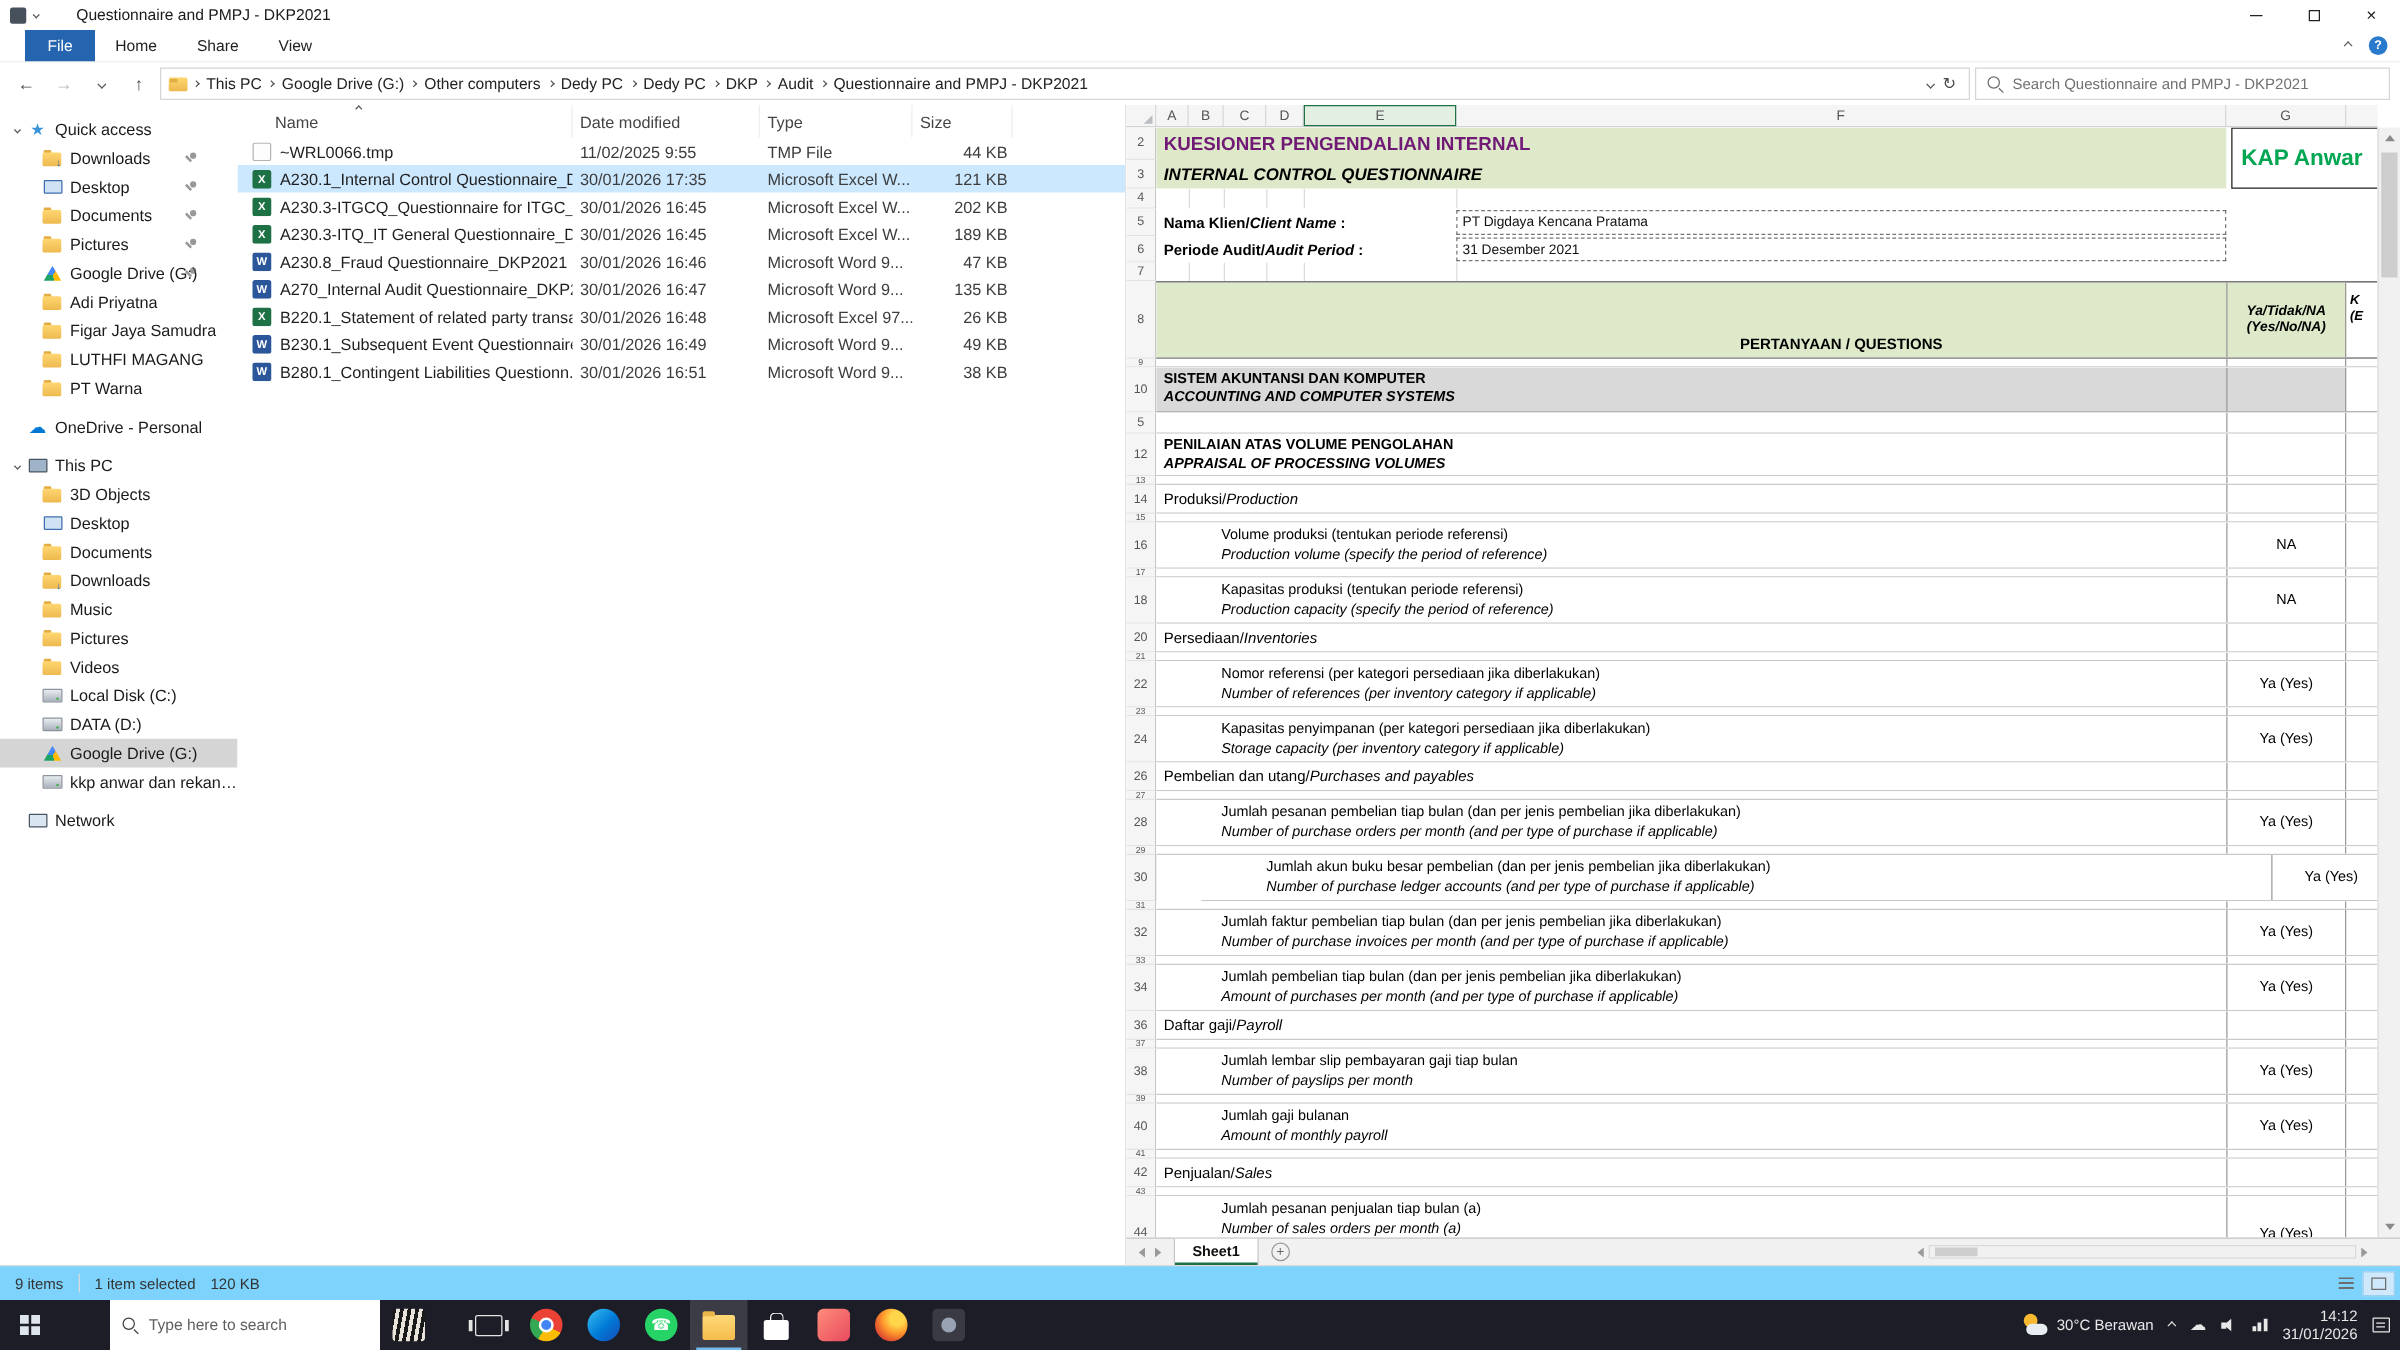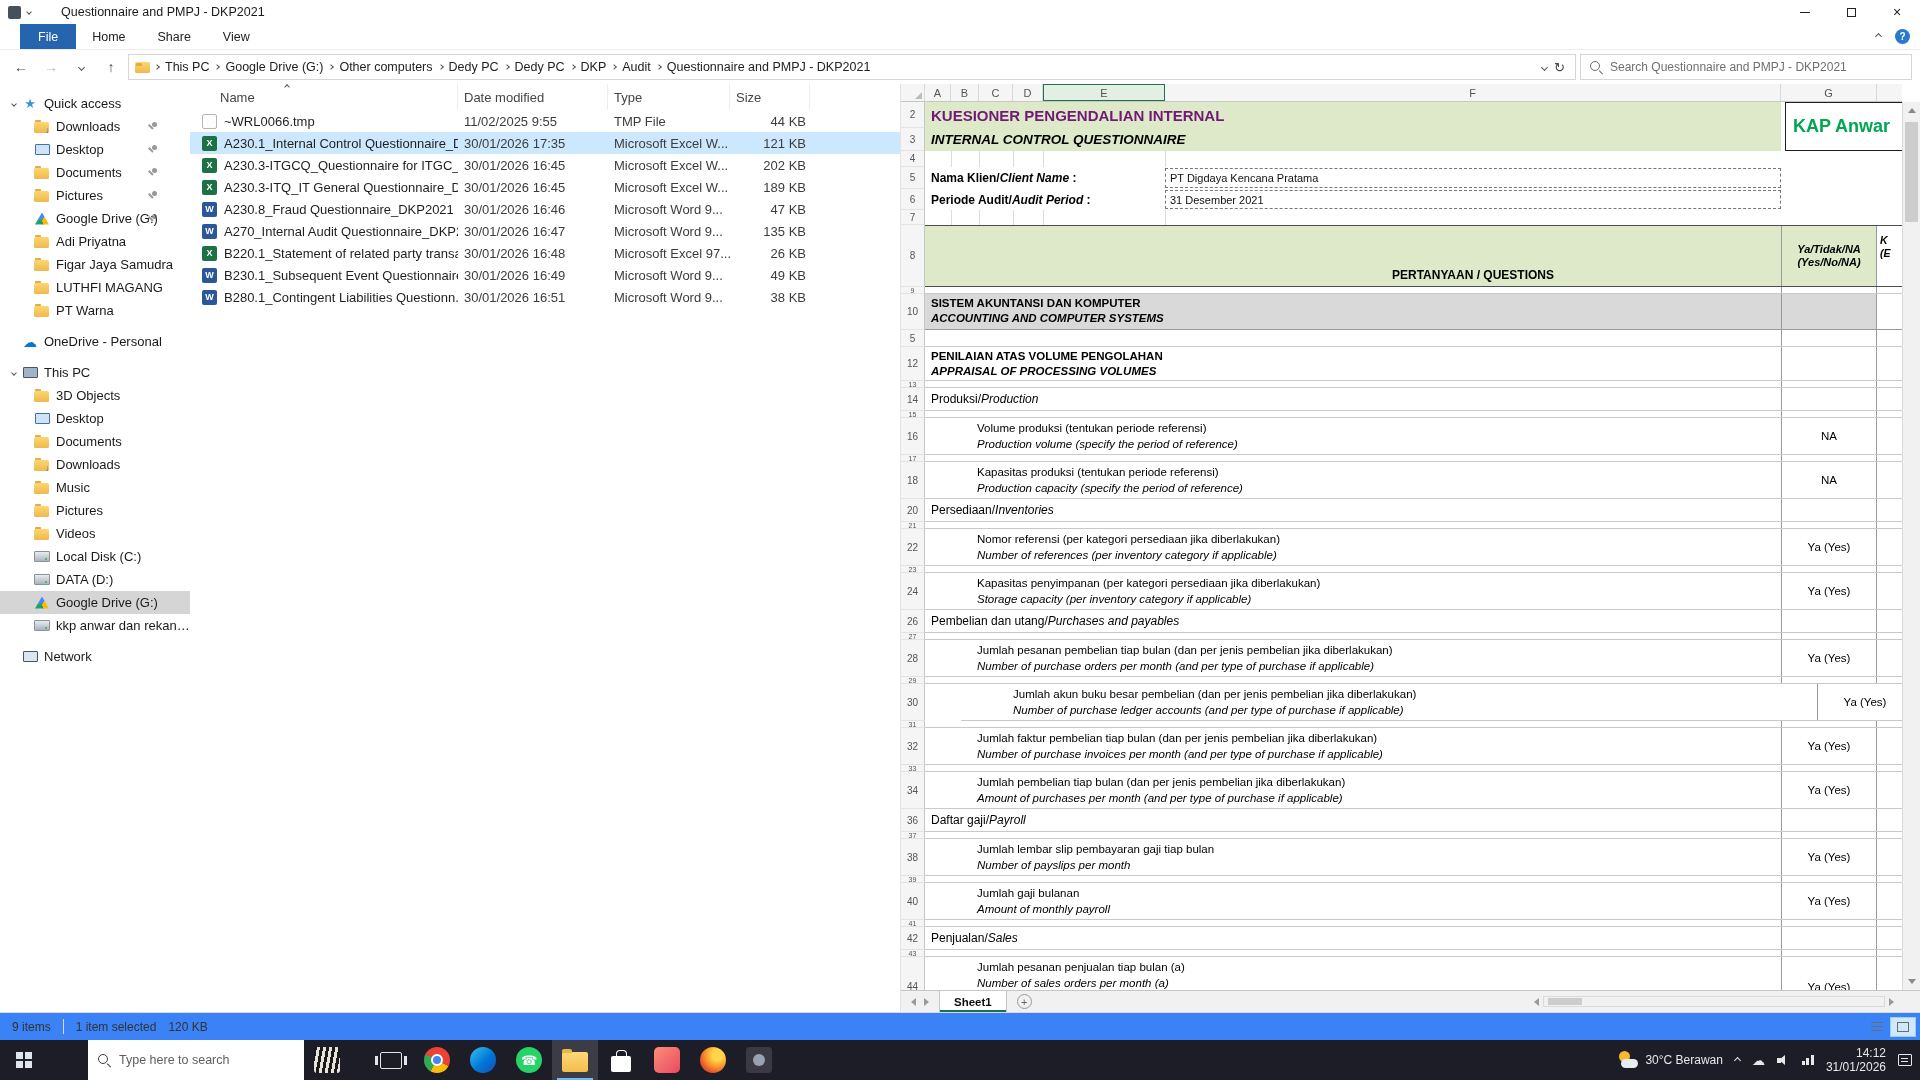--- a/index.html
+++ b/index.html
@@ -140,21 +140,21 @@
 .tri2{width:0;height:0;display:inline-block;}
 .tri2.l{border-top:4px solid transparent;border-bottom:4px solid transparent;border-right:5px solid #9a9a9a;}
 .tri2.r{border-top:4px solid transparent;border-bottom:4px solid transparent;border-left:5px solid #9a9a9a;}
 .stab{height:100%;background:#fff;border-left:1px solid #c6c6c6;border-right:1px solid #c6c6c6;display:flex;align-items:center;padding:0 14px;font-weight:bold;color:#0f0f0f;position:relative;text-align:center;}
 .stab::after{content:"";position:absolute;left:0;right:0;bottom:0;height:2px;background:#1e7145;}
 .addsh{width:15px;height:15px;border-radius:50%;border:1px solid #9a9a9a;color:#666;display:flex;align-items:center;justify-content:center;font-size:11px;margin-left:10px;}
 .hs{position:absolute;right:26px;top:3px;width:360px;height:15px;display:flex;align-items:center;}
 .hs .track{flex:1;height:11px;background:#f1f1f1;border:1px solid #dadada;position:relative;margin:0 4px;}
 .hs .hthumb{position:absolute;left:4px;top:1px;width:34px;height:7px;background:#cdcdcd;}
 
-.status{height:28px;border-top:1px solid #d9d9d9;display:flex;align-items:center;font-size:12px;color:#333;padding-left:12px;gap:12px;background:#3b82f6;flex:0 0 auto;}
+.status{height:28px;border-top:1px solid #d9d9d9;display:flex;align-items:center;font-size:12px;color:#333;padding-left:12px;gap:12px;background:#7dd3fc;flex:0 0 auto;}
 .sdiv{width:1px;height:15px;background:#d9d9d9;}
 .sright{margin-left:auto;display:flex;align-items:center;padding-right:4px;}
 .svi{width:26px;height:20px;display:flex;align-items:center;justify-content:center;border:1px solid transparent;}
 .svi.on{background:#cfe8fb;border-color:#9bcff2;}
 .svi .li{width:12px;height:10px;background:repeating-linear-gradient(#6d6d6d 0 1.5px,transparent 1.5px 4px);}
 .svi .th{width:12px;height:10px;border:1.5px solid #6d6d6d;}
 
 .taskbar{position:absolute;left:0;bottom:0;width:1920px;height:40px;background:#1d1d28;display:flex;align-items:stretch;color:#e8e8e8;}
 .tstart{width:48px;display:flex;align-items:center;justify-content:center;}
 .winlogo{width:16px;height:16px;display:grid;grid-template-columns:7px 7px;grid-template-rows:7px 7px;gap:1.5px;}

